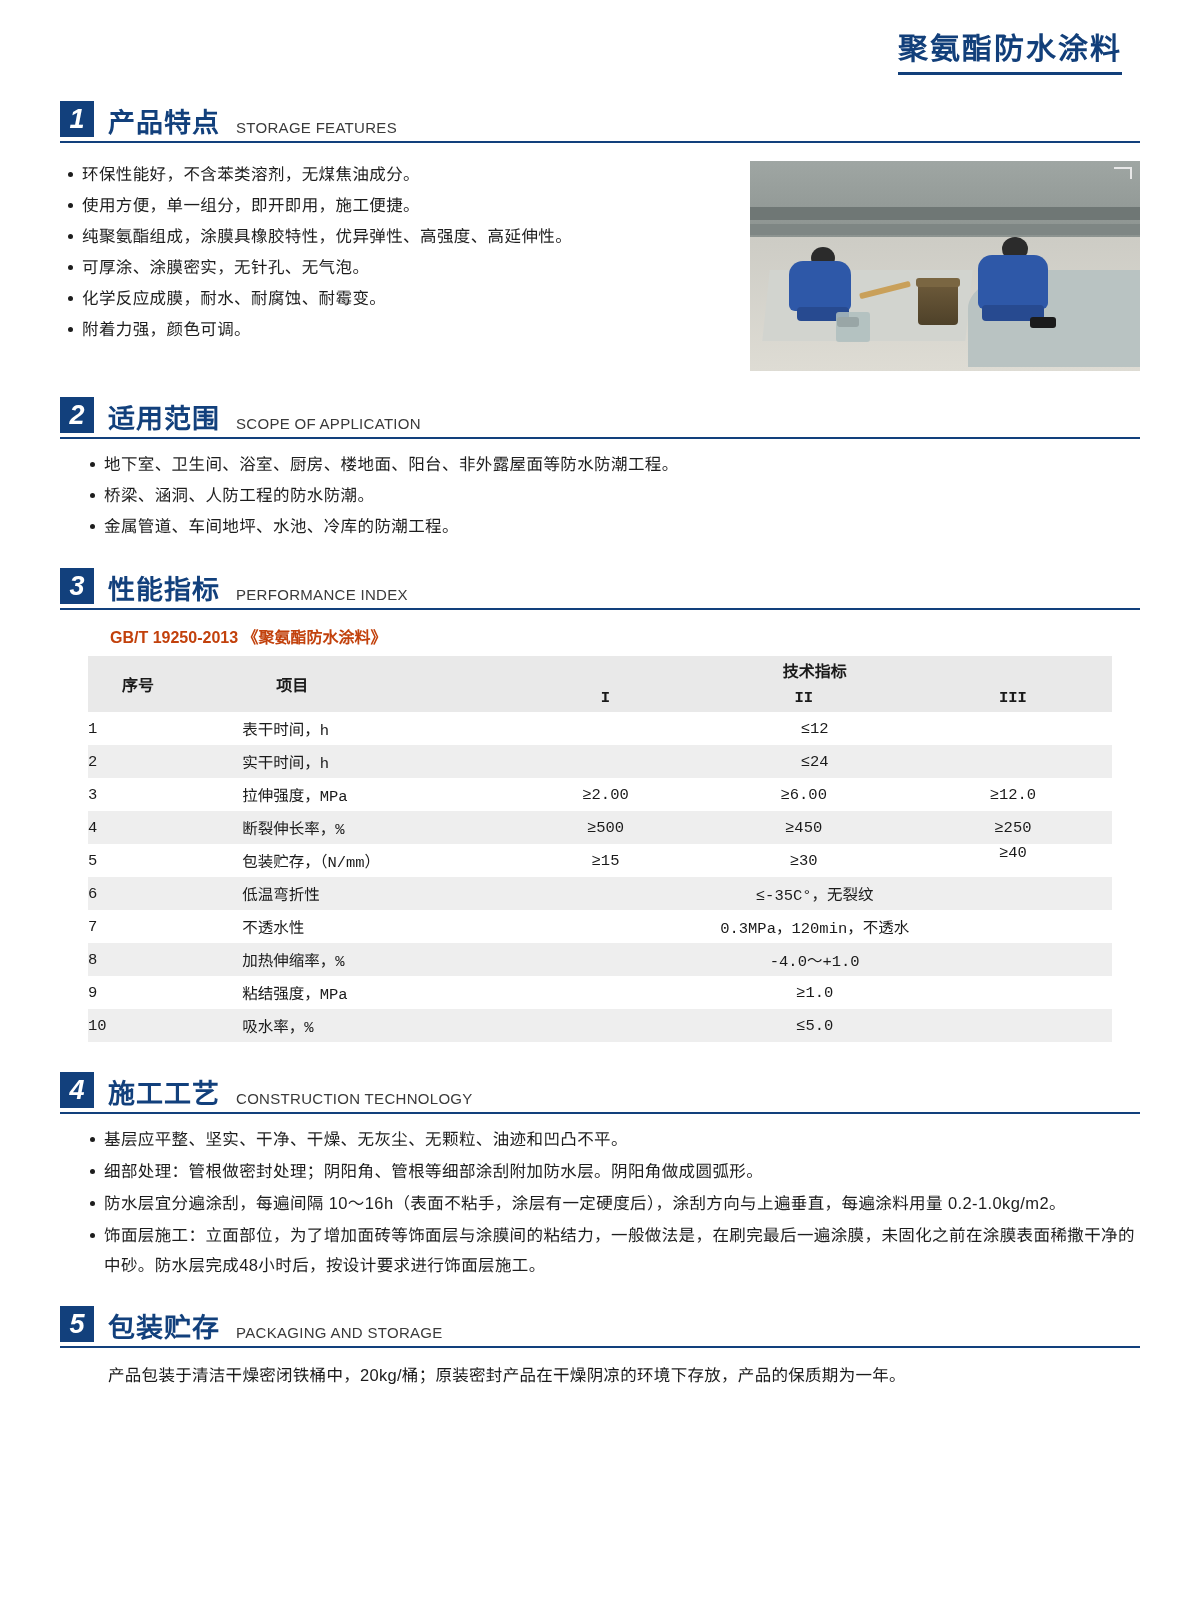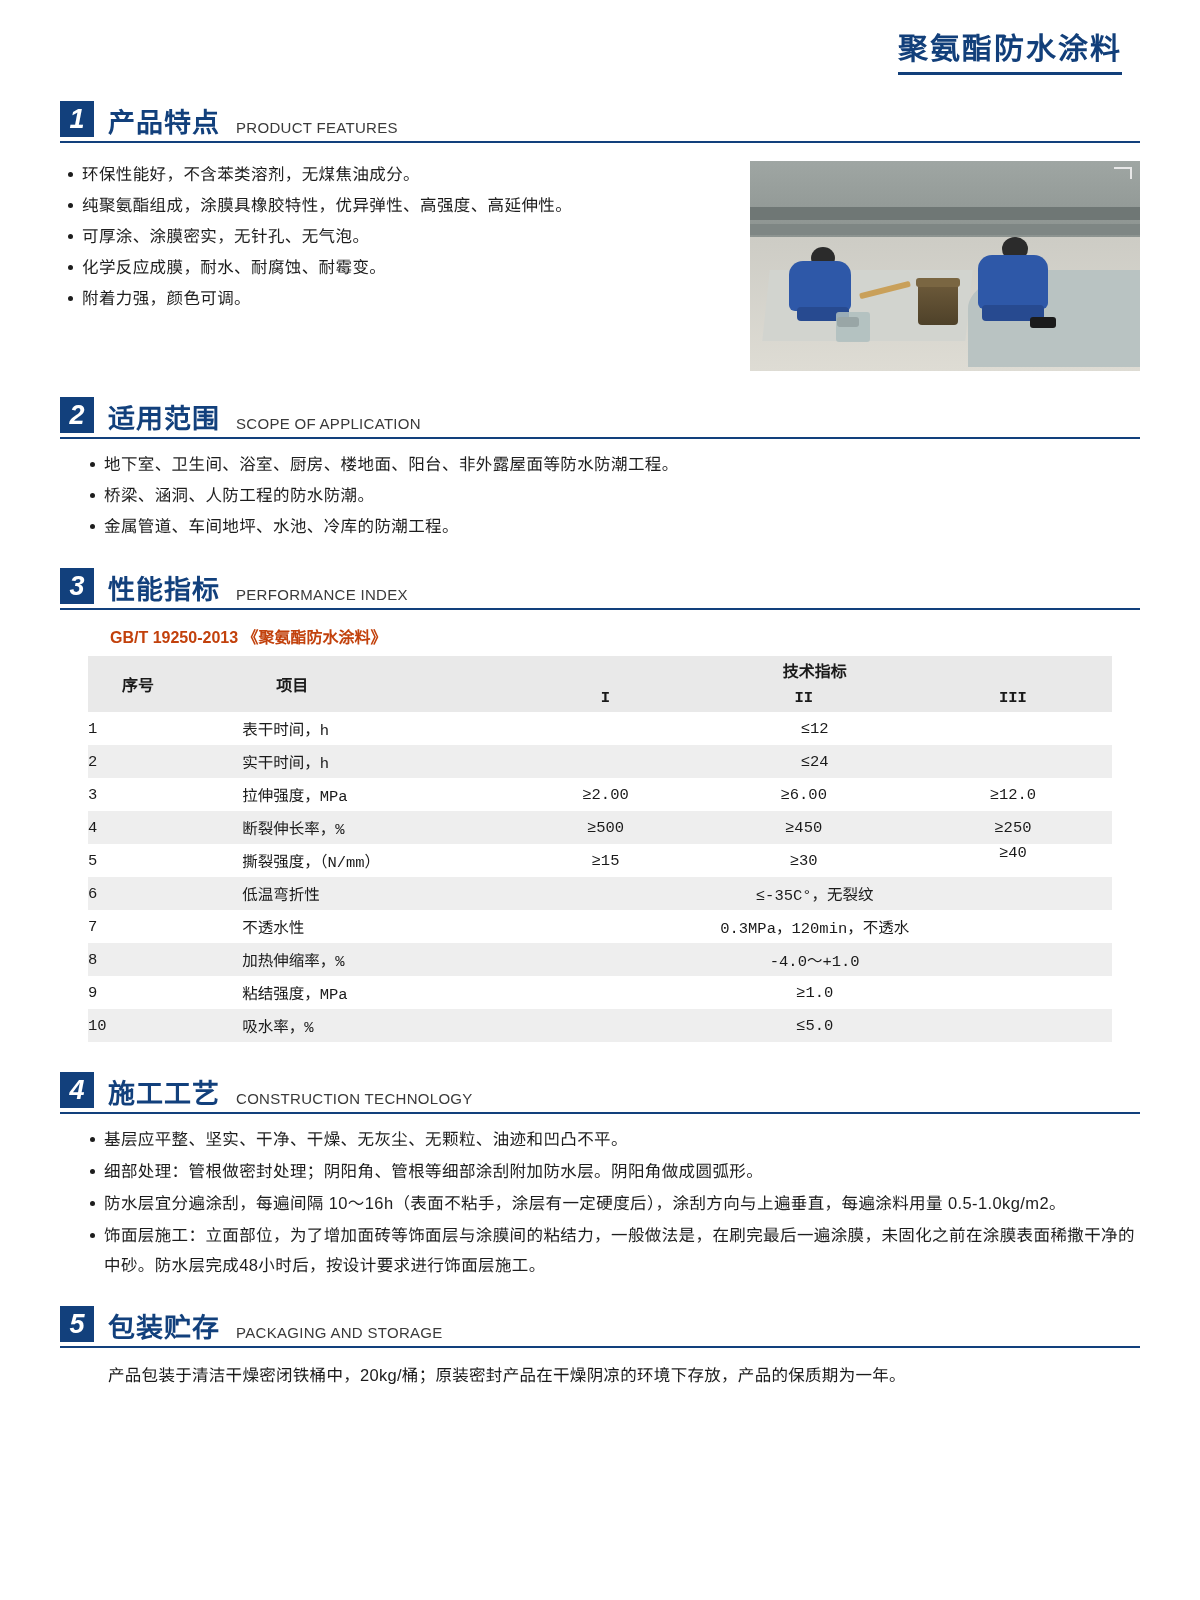--- a/index.html
+++ b/index.html
@@ -272,25 +272,26 @@
 <div class="page">
 
   <div class="doc-title-wrap">
     <div class="doc-title">聚氨酯防水涂料</div>
   </div>
 
   <div class="section">
     <div class="sec-head">
       <div class="sec-num">1</div>
       <div class="sec-cn">产品特点</div>
-      <div class="sec-en">PRODUCT FEATURES</div>
+      <div class="sec-en">STORAGE FEATURES</div>
     </div>
     <div class="sec1-body">
       <ul class="bullets sec1-list">
         <li>环保性能好，不含苯类溶剂，无煤焦油成分。</li>
+        <li>使用方便，单一组分，即开即用，施工便捷。</li>
         <li>纯聚氨酯组成，涂膜具橡胶特性，优异弹性、高强度、高延伸性。</li>
         <li>可厚涂、涂膜密实，无针孔、无气泡。</li>
         <li>化学反应成膜，耐水、耐腐蚀、耐霉变。</li>
         <li>附着力强，颜色可调。</li>
       </ul>
       <div class="photo">
         <div class="wall"></div>
         <div class="wall-band"></div>
         <div class="step"></div>
         <div class="floor"></div>
@@ -377,21 +378,21 @@
         </tr>
         <tr>
           <td class="c-sn">4</td>
           <td class="c-item">断裂伸长率，%</td>
           <td class="c-val">≥500</td>
           <td class="c-val">≥450</td>
           <td class="c-val">≥250</td>
         </tr>
         <tr>
           <td class="c-sn">5</td>
-          <td class="c-item">撕裂强度，（N/mm）</td>
+          <td class="c-item">包装贮存，（N/mm）</td>
           <td class="c-val">≥15</td>
           <td class="c-val">≥30</td>
           <td class="c-val" style="vertical-align:top;">≥40</td>
         </tr>
         <tr>
           <td class="c-sn">6</td>
           <td class="c-item">低温弯折性</td>
           <td class="c-val" colspan="3">≤-35C°，无裂纹</td>
         </tr>
         <tr>
@@ -420,21 +421,21 @@
 
   <div class="section" style="margin-top:30px;">
     <div class="sec-head">
       <div class="sec-num">4</div>
       <div class="sec-cn">施工工艺</div>
       <div class="sec-en">CONSTRUCTION TECHNOLOGY</div>
     </div>
     <ul class="bullets tight" style="padding-left:22px;">
       <li>基层应平整、坚实、干净、干燥、无灰尘、无颗粒、油迹和凹凸不平。</li>
       <li>细部处理：管根做密封处理；阴阳角、管根等细部涂刮附加防水层。阴阳角做成圆弧形。</li>
-      <li>防水层宜分遍涂刮，每遍间隔 10～16h（表面不粘手，涂层有一定硬度后），涂刮方向与上遍垂直，每遍涂料用量 0.5-1.0kg/m2。</li>
+      <li>防水层宜分遍涂刮，每遍间隔 10～16h（表面不粘手，涂层有一定硬度后），涂刮方向与上遍垂直，每遍涂料用量 0.2-1.0kg/m2。</li>
       <li>饰面层施工：立面部位，为了增加面砖等饰面层与涂膜间的粘结力，一般做法是，在刷完最后一遍涂膜，未固化之前在涂膜表面稀撒干净的中砂。防水层完成48小时后，按设计要求进行饰面层施工。</li>
     </ul>
   </div>
 
   <div class="section" style="margin-top:26px;">
     <div class="sec-head">
       <div class="sec-num">5</div>
       <div class="sec-cn">包装贮存</div>
       <div class="sec-en">PACKAGING AND STORAGE</div>
     </div>

